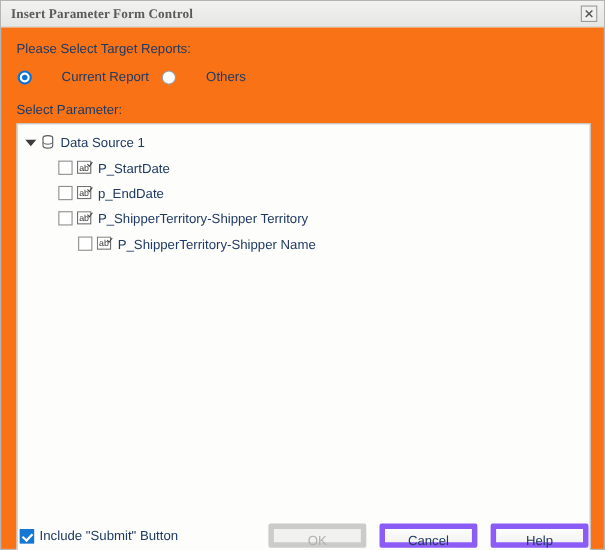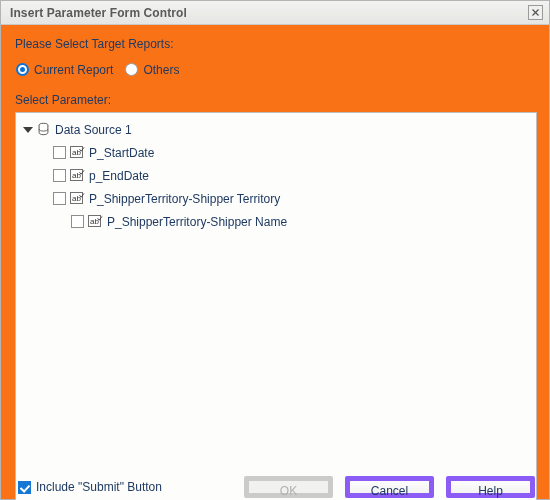--- a/index.html
+++ b/index.html
@@ -39,20 +39,21 @@
     display: flex;
     align-items: center;
   }
   .titlebar-text {
     margin-left: 9px;
     font-size: 12px;
     font-weight: bold;
     color: #5a5a5a;
     letter-spacing: .1px;
     white-space: nowrap;
+    font-family: Liberation Serif, serif;
   }
   .close-btn {
     position: absolute;
     right: 6px;
     top: 4px;
     width: 15px;
     height: 15px;
     box-sizing: border-box;
     border: 1px solid #9a9a9a;
     background: #f0f0ee;
@@ -82,23 +83,24 @@
 
   .radio-row {
     position: absolute;
     left: 15px;
     top: 38px;
     display: flex;
     align-items: center;
   }
   .radio-opt {
     display: flex;
-    align-items: flex-start;
+    align-items: flex-end;
     cursor: pointer;
     margin-right: 12px;
+    gap: 22px;
   }
   .radio {
     width: 13px;
     height: 13px;
     box-sizing: border-box;
     border-radius: 50%;
     border: 1px solid #9b9b9b;
     background: #ffffff;
     margin-right: 5px;
     position: relative;

